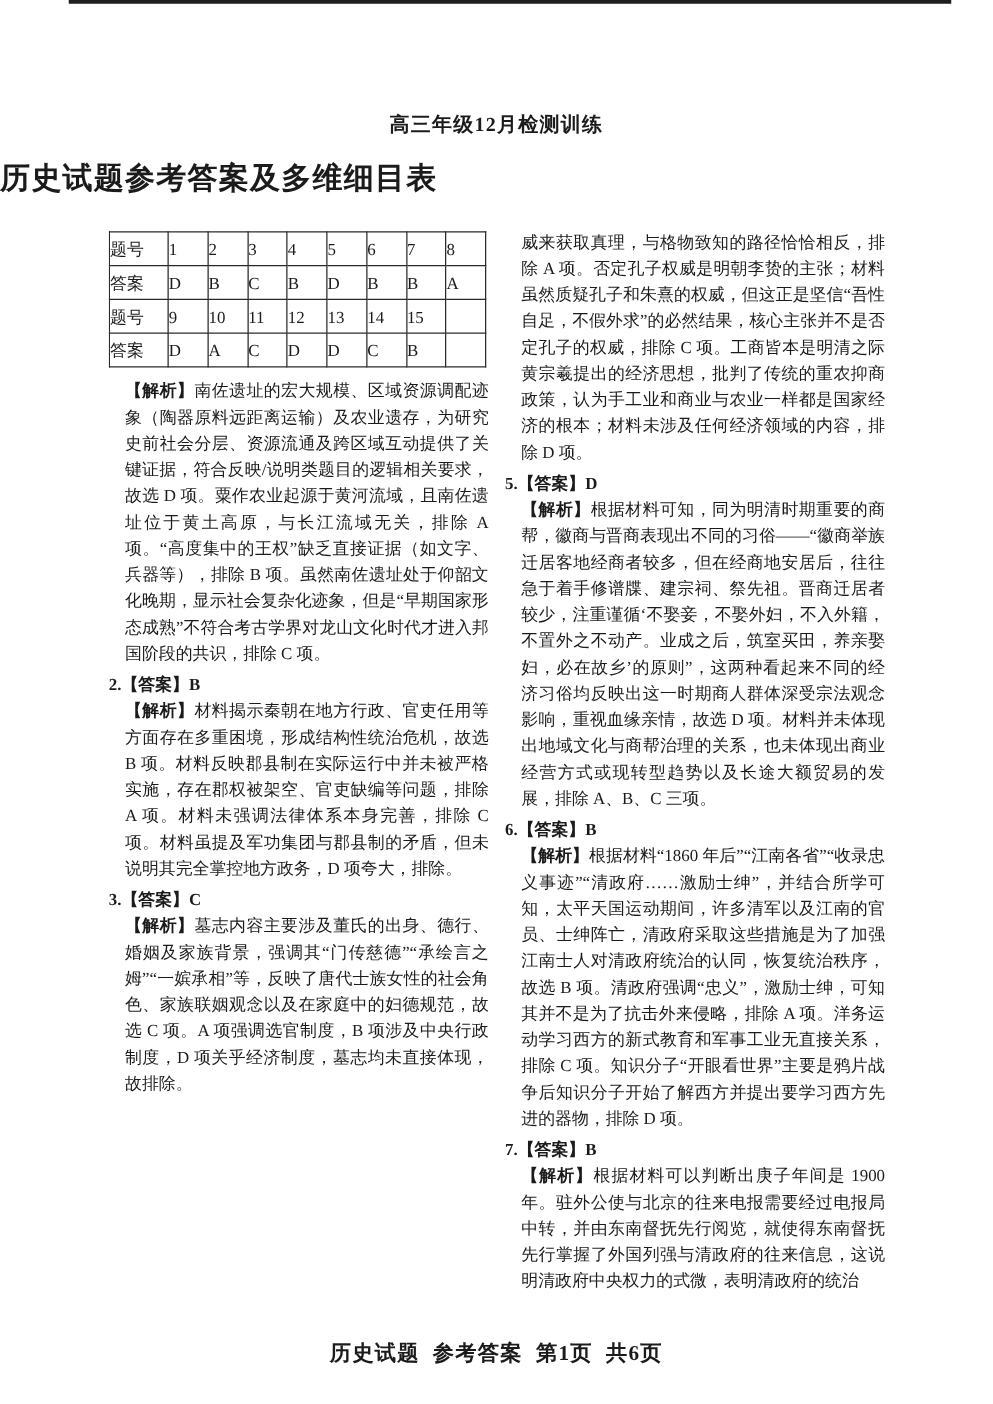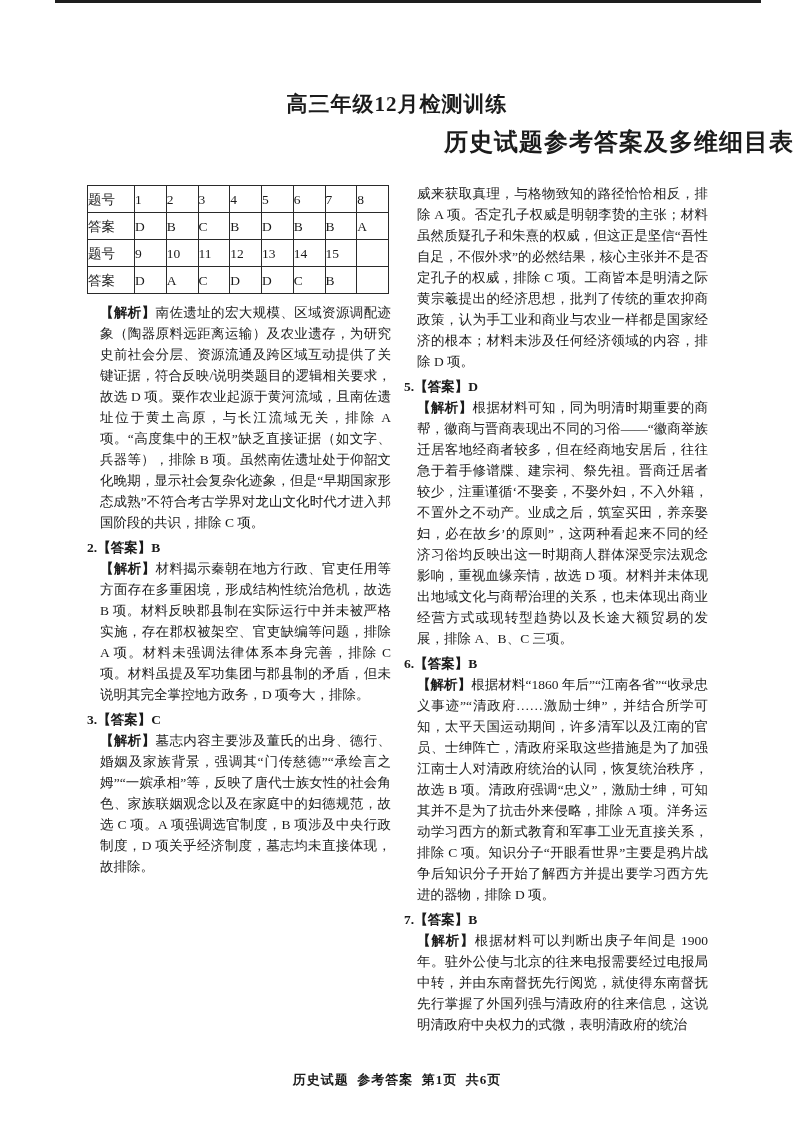--- a/index.html
+++ b/index.html
@@ -17,29 +17,29 @@
     position: absolute;
     top: 0; left: 55px;
     width: 706px; height: 3px;
     background: #1e1e1e;
   }
   .title1 {
     position: absolute;
     top: 90px; left: 0;
     width: 100%;
     text-align: center;
-    font-size: 21px;
+    font-size: 16px;
     font-weight: bold;
     letter-spacing: 1px;
   }
   .title2 {
     position: absolute;
     top: 126px; left: 0;
     width: 100%;
-    text-align: right;
+    text-align: left;
     font-size: 24px;
     font-weight: bold;
     letter-spacing: 1px;
   }
   .col {
     position: absolute;
     top: 183px;
     width: 304px;
     height: 884px;
     overflow: hidden;
@@ -75,21 +75,21 @@
   p.analysis .lbl { font-weight: bold; }
   p.cont {
     margin: 0 0 0 13px;
     text-align: justify;
   }
   .footer {
     position: absolute;
     top: 1071px; left: 0;
     width: 100%;
     text-align: center;
-    font-size: 13px;
+    font-size: 17px;
     font-weight: bold;
     white-space: pre;
     letter-spacing: 1px;
   }
 </style>
 </head>
 <body>
 
 <div class="page">
 

